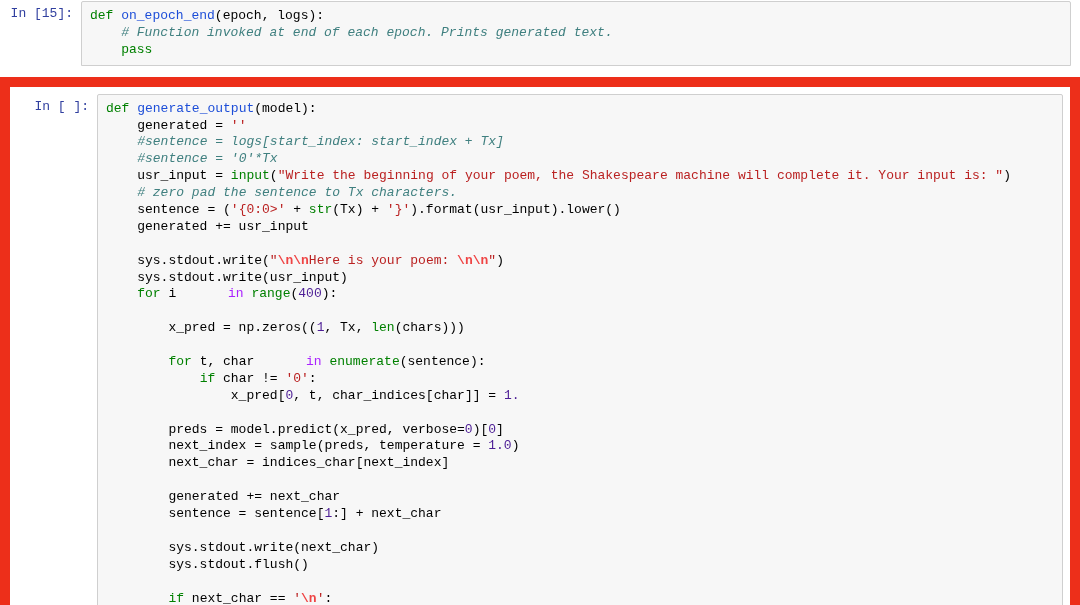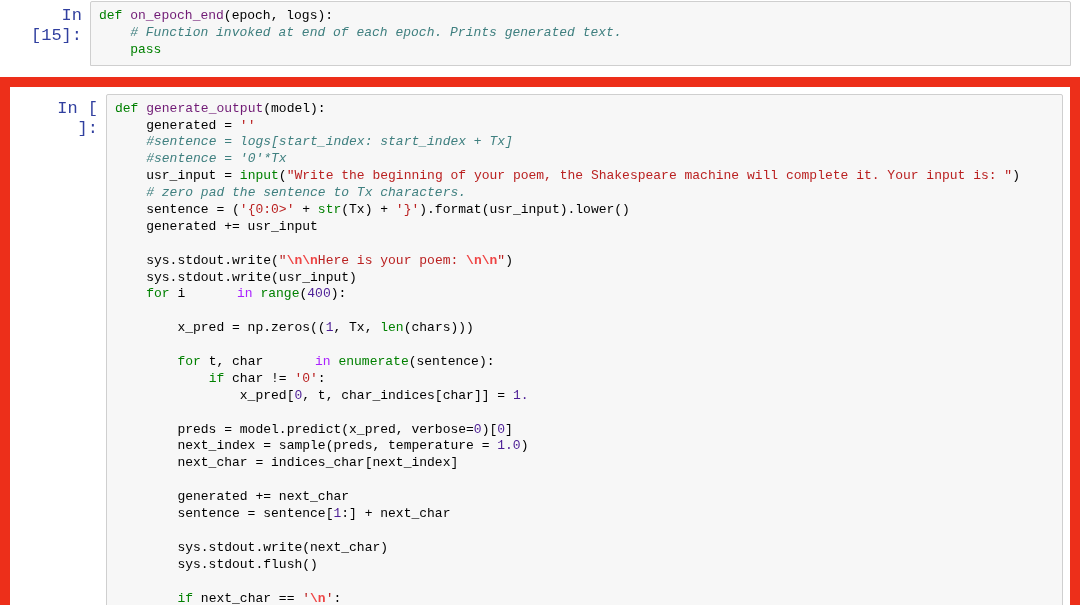--- a/index.html
+++ b/index.html
@@ -15,24 +15,23 @@
       display: flex;
       border: 1px solid transparent;
       padding: 0;
     }
     .prompt-area {
       width: 80px;
       min-width: 80px;
       text-align: right;
       padding: 5px 8px 5px 5px;
       font-family: Menlo, Monaco, "Courier New", monospace;
-      font-size: 17px;
+      font-size: 13px;
       color: #303F9F;
       line-height: 1.2;
-      margin-left: 9px;
     }
     .input-area {
       flex: 1;
       border: 1px solid #cfcfcf;
       border-radius: 2px;
       background: #f7f7f7;
       padding: 6px 8px;
       overflow-x: auto;
     }
     pre.code {
@@ -57,21 +56,21 @@
     }
     .cell2 {
       margin: 0;
     }
     .cell2 .input-area {
       background: #f7f7f7;
     }
     
     .kw { color: #008000; font-weight: normal; }
     .bi { color: #008000; }
-    .fn { color: #701a75; text-align: center; }
+    .fn { color: #1d4ed8; text-align: center; }
     .cm { color: #408080; font-style: italic; }
     .st { color: #BA2121; }
     .se { color: #ef4444; font-weight: bold; }
     .nm { color: #4c1d95; }
     .op { color: #AA22FF; font-weight: normal; margin-left: 44px; }
     .watermark {
       position: absolute;
       right: 12px;
       bottom: 6px;
       color: rgba(0,0,0,0.06);

